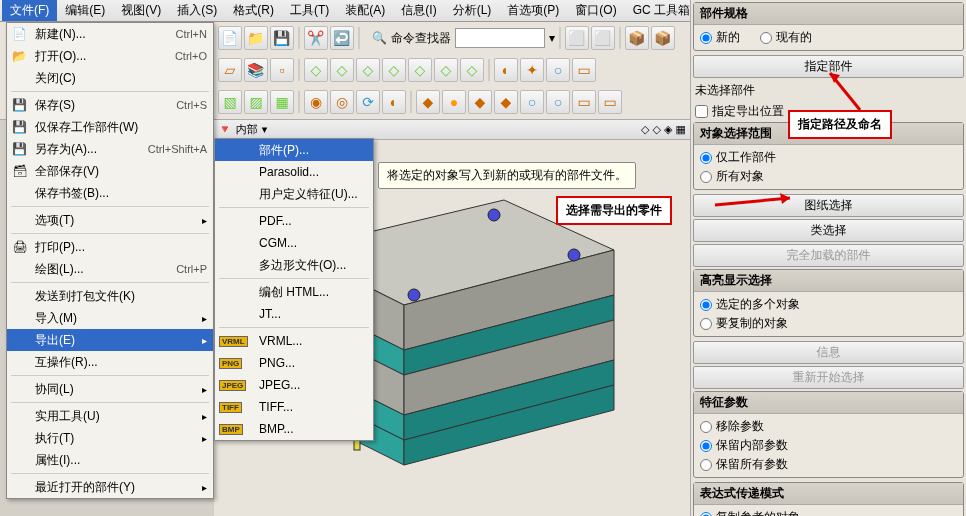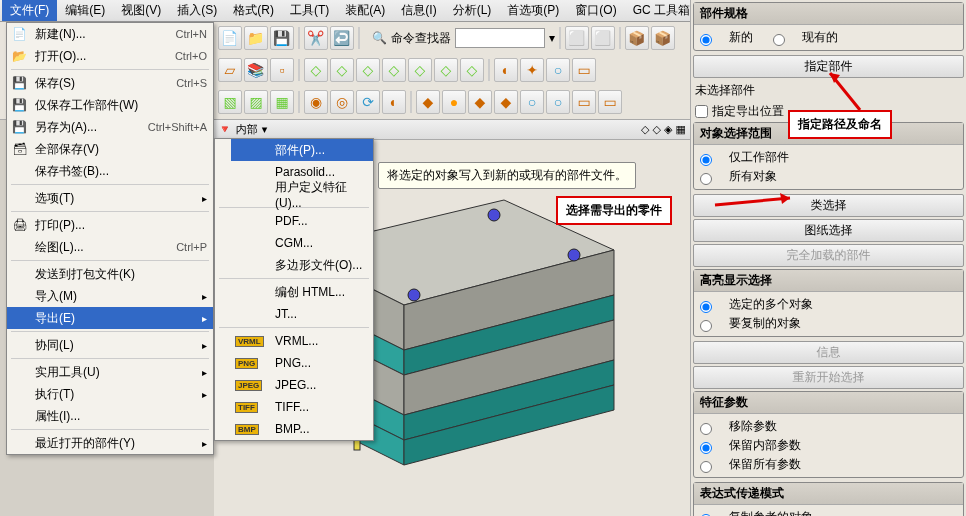--- a/index.html
+++ b/index.html
@@ -18,37 +18,37 @@
 
 .file-menu { position: absolute; left: 6px; top: 22px; width: 208px; background: #f4f2ec; border: 1px solid #888; box-shadow: 2px 2px 4px rgba(0,0,0,0.3); z-index: 100; }
 .file-menu .mi { display: flex; align-items: center; height: 22px; padding: 0 6px 0 28px; position: relative; }
 .file-menu .mi.hl { background: #3169c6; color: #fff; }
 .file-menu .mi .mi-icon { position: absolute; left: 4px; width: 18px; height: 18px; display: flex; align-items: center; justify-content: center; }
 .file-menu .mi .shortcut { margin-left: auto; color: #555; font-size: 11px; }
 .file-menu .mi .arrow { margin-left: auto; font-size: 10px; }
 .file-menu .sep { height: 1px; background: #ccc; margin: 2px 4px; }
 
 .sub-menu { position: absolute; left: 214px; top: 138px; width: 160px; background: #f4f2ec; border: 1px solid #888; box-shadow: 2px 2px 4px rgba(0,0,0,0.3); z-index: 101; }
-.sub-menu .mi { display: flex; align-items: center; height: 22px; padding: 0 6px 0 44px; position: relative; margin-left: 16px; }
+.sub-menu .mi { display: flex; align-items: center; height: 22px; padding: 0 6px 0 44px; position: relative; }
 .sub-menu .mi.hl { background: #3169c6; color: #fff; }
 .sub-menu .mi .badge { position: absolute; left: 4px; font-size: 8px; font-weight: bold; background: #eab308; border: 1px solid #666; padding: 0 2px; color: #333; }
 .sub-menu .sep { height: 1px; background: #ccc; margin: 2px 4px; }
 
 .tooltip { position: absolute; left: 378px; top: 162px; background: #fffff0; border: 1px solid #888; padding: 4px 8px; font-size: 12px; border-radius: 2px; z-index: 102; }
 
 .viewport { position: absolute; left: 214px; top: 120px; width: 476px; height: 396px; background: #e8e4dc; overflow: hidden; }
 .vp-head { height: 20px; background: linear-gradient(#f0f0f0,#ddd); display: flex; align-items: center; font-size: 11px; padding: 0 4px; gap: 4px; border-bottom: 1px solid #aaa; }
 
 .right-panel { position: absolute; right: 0; top: 0; width: 276px; height: 516px; background: #e8e4dc; border-left: 1px solid #aaa; padding: 2px; }
 .rp-group { border: 1px solid #888; border-radius: 3px; margin-bottom: 4px; background: #ece8e0; }
 .rp-title { background: linear-gradient(#d8d4cc,#c8c4bc); padding: 2px 6px; font-weight: bold; font-size: 12px; border-bottom: 1px solid #aaa; }
 .rp-body { padding: 3px 6px; }
 .rp-btn { display: block; width: 100%; background: linear-gradient(#f4f4f4,#dcdcdc); border: 1px solid #999; border-radius: 2px; padding: 2px 0; text-align: center; margin: 2px 0; font-size: 12px; cursor: default; }
 .rp-btn.disabled { color: #999; }
-.rp-radio { display: flex; align-items: flex-end; gap: 17px; padding: 1px 0; }
+.rp-radio { display: flex; align-items: center; gap: 4px; padding: 1px 0; }
 .rp-radio input { width: 12px; height: 12px; }
 .rp-check { display: flex; align-items: center; gap: 4px; }
 
 .annot { position: absolute; border: 2px solid #d00; background: #fff; padding: 4px 8px; font-weight: bold; color: #000; z-index: 200; }
 .annot-arrow { position: absolute; z-index: 199; }
 
 svg.part { position: absolute; }
 </style>
 </head>
 <body>
@@ -133,20 +133,24 @@
     <div class="mi">
       <span class="mi-icon">📄</span>
       <span>新建(N)...</span>
       <span class="shortcut">Ctrl+N</span>
     </div>
     <div class="mi">
       <span class="mi-icon">📂</span>
       <span>打开(O)...</span>
       <span class="shortcut">Ctrl+O</span>
     </div>
+    <div class="mi">
+      <span class="mi-icon"></span>
+      <span>关闭(C)</span>
+    </div>
     <div class="sep"></div>
     <div class="mi">
       <span class="mi-icon">💾</span>
       <span>保存(S)</span>
       <span class="shortcut">Ctrl+S</span>
     </div>
     <div class="mi">
       <span class="mi-icon">💾</span>
       <span>仅保存工作部件(W)</span>
     </div>
@@ -186,20 +190,24 @@
     </div>
     <div class="mi">
       <span class="mi-icon"></span>
       <span>导入(M)</span>
       <span class="arrow">▸</span>
     </div>
     <div class="mi hl">
       <span class="mi-icon"></span>
       <span>导出(E)</span>
       <span class="arrow">▸</span>
+    </div>
+    <div class="mi">
+      <span class="mi-icon"></span>
+      <span>互操作(R)...</span>
     </div>
     <div class="sep"></div>
     <div class="mi">
       <span class="mi-icon"></span>
       <span>协同(L)</span>
       <span class="arrow">▸</span>
     </div>
     <div class="sep"></div>
     <div class="mi">
       <span class="mi-icon"></span>
@@ -337,22 +345,22 @@
       <label class="rp-radio">
           <input type="radio" name="scope" checked="" style="">
           <span>仅工作部件</span>
         </label>
       <label class="rp-radio">
           <input type="radio" name="scope" style="">
           <span>所有对象</span>
         </label>
     </div>
   </div>
+  <button class="rp-btn">图纸选择</button>
   <button class="rp-btn">类选择</button>
-  <button class="rp-btn">图纸选择</button>
   <button class="rp-btn disabled">完全加载的部件</button>
 
   <div class="rp-group">
     <div class="rp-title">高亮显示选择</div>
     <div class="rp-body">
       <label class="rp-radio">
           <input type="radio" name="hl" checked="" style="">
           <span>选定的多个对象</span>
         </label>
       <label class="rp-radio">

